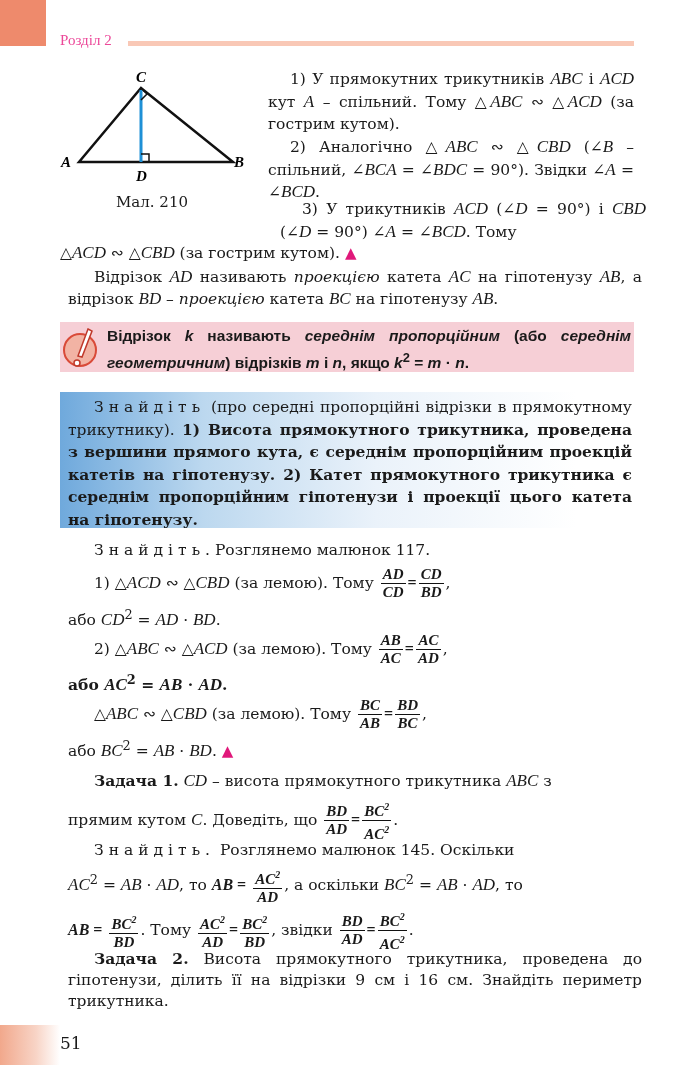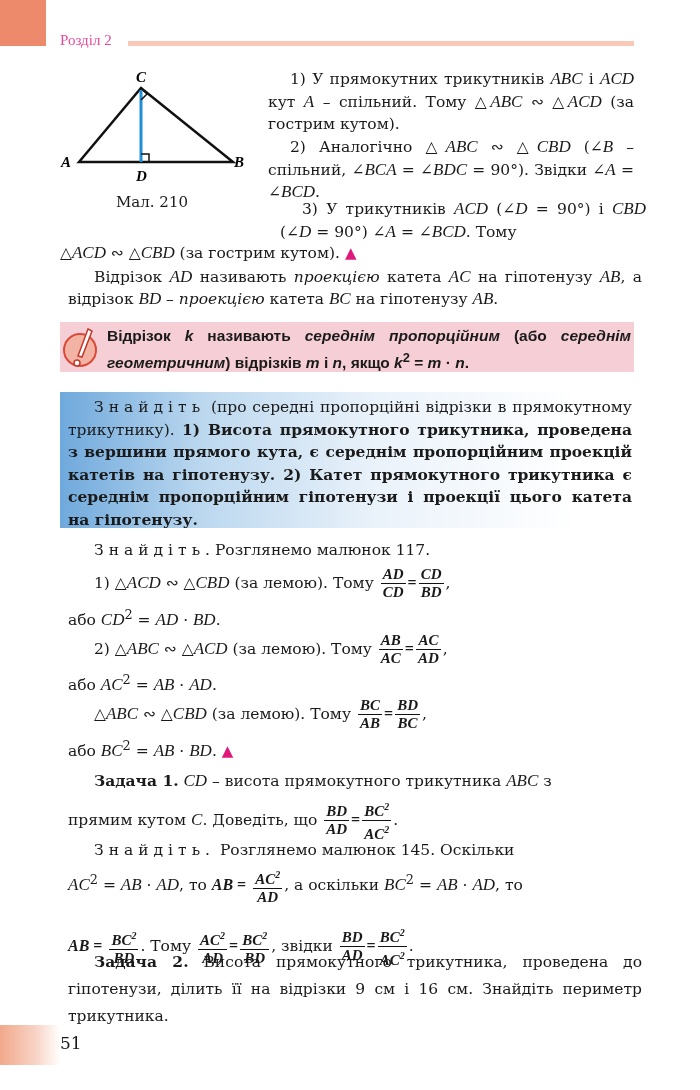--- a/index.html
+++ b/index.html
@@ -96,21 +96,21 @@
   1) △<span class="i">ACD</span> ∾ △<span class="i">CBD</span> (за лемою). Тому
   <span class="frac"><span class="num">AD</span><span class="den">CD</span></span><span class="beq">=</span><span class="frac"><span class="num">CD</span><span class="den">BD</span></span>,
 </div>
 <div class="row" style="top:604px;">
   або <span class="i">CD</span><sup>2</sup> = <span class="i">AD</span> · <span class="i">BD</span>.
 </div>
 <div class="row" style="top:632px; padding-left:26px; width:548px;">
   2) △<span class="i">ABC</span> ∾ △<span class="i">ACD</span> (за лемою). Тому
   <span class="frac"><span class="num">AB</span><span class="den">AC</span></span><span class="beq">=</span><span class="frac"><span class="num">AC</span><span class="den">AD</span></span>,
 </div>
-<div class="row" style="top:669px;">
+<div class="row" style="top:669px;font-weight:bold;">
   або <span class="i">AC</span><sup>2</sup> = <span class="i">AB</span> · <span class="i">AD</span>.
 </div>
 <div class="row" style="top:697px; padding-left:26px; width:548px;">
   △<span class="i">ABC</span> ∾ △<span class="i">CBD</span> (за лемою). Тому
   <span class="frac"><span class="num">BC</span><span class="den">AB</span></span><span class="beq">=</span><span class="frac"><span class="num">BD</span><span class="den">BC</span></span>,
 </div>
 <div class="row" style="top:735px;">
   або <span class="i">BC</span><sup>2</sup> = <span class="i">AB</span> · <span class="i">BD</span>. <span class="tri">▲</span>
 </div>
 
@@ -121,25 +121,25 @@
   прямим кутом <span class="i">C</span>. Доведіть, що
   <span class="frac"><span class="num">BD</span><span class="den">AD</span></span><span class="beq">=</span><span class="frac"><span class="num">BC<sup>2</sup></span><span class="den">AC<sup>2</sup></span></span>.
 </div>
 <div class="row" style="top:839px; text-indent:26px;">
   <span class="sp">Знайдіть.</span> Розглянемо малюнок 145. Оскільки
 </div>
 <div class="row" style="top:866px;">
   <span class="i">AC</span><sup>2</sup> = <span class="i">AB</span> · <span class="i">AD</span>, то <span class="beq"><i>AB</i> =</span>
   <span class="frac"><span class="num">AC<sup>2</sup></span><span class="den">AD</span></span>, а оскільки <span class="i">BC</span><sup>2</sup> = <span class="i">AB</span> · <span class="i">AD</span>, то
 </div>
-<div class="row" style="top:908px;margin-top:16px;">
+<div class="row" style="top:908px;">
   <span class="beq"><i>AB</i> =</span>
   <span class="frac"><span class="num">BC<sup>2</sup></span><span class="den">BD</span></span>. Тому
   <span class="frac"><span class="num">AC<sup>2</sup></span><span class="den">AD</span></span><span class="beq">=</span><span class="frac"><span class="num">BC<sup>2</sup></span><span class="den">BD</span></span>, звідки
   <span class="frac"><span class="num">BD</span><span class="den">AD</span></span><span class="beq">=</span><span class="frac"><span class="num">BC<sup>2</sup></span><span class="den">AC<sup>2</sup></span></span>.
 </div>
 
-<div class="row" style="top:948px; text-indent:26px; line-height:27px;">
+<div class="row" style="top:948px; text-indent:26px; line-height:21px;">
   <b>Задача 2.</b> <span>Висота прямокутного трикутника, проведена до гіпотенузи, ділить її на відрізки 9 см і 16 см. Знайдіть периметр трикутника.</span>
 </div>
 
 <div class="corner-bot"></div>
 <div class="page-num">51</div>
 
 </body></html>

